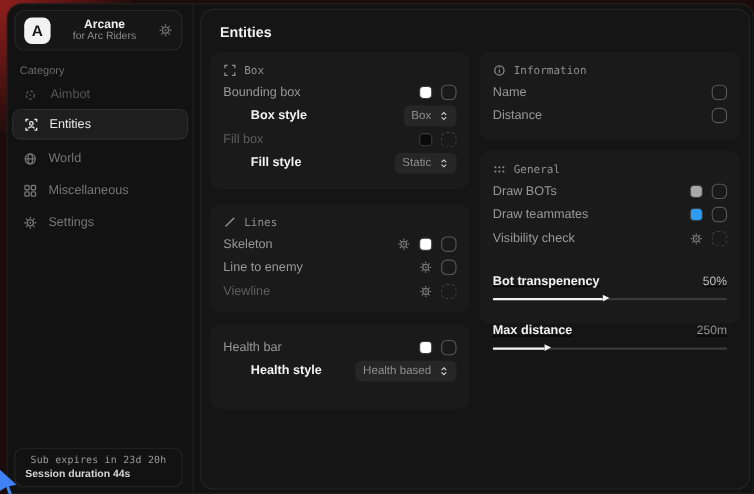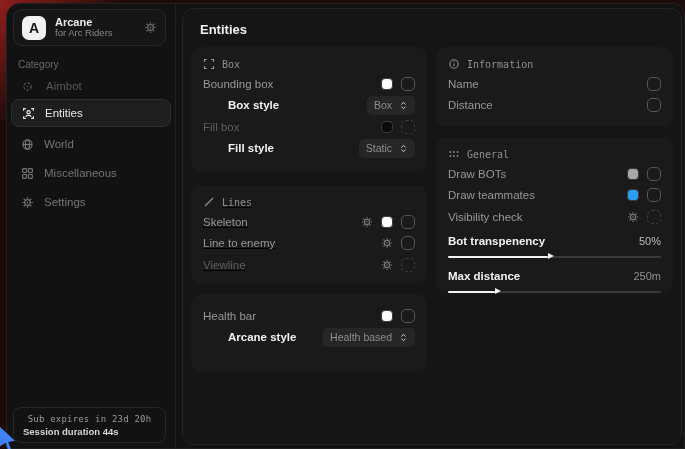--- a/index.html
+++ b/index.html
@@ -36,21 +36,21 @@
   .logo-card {
     position:absolute; left:6px; top:5px; width:153px; height:37px;
     background:#161616; border:1px solid #282828; border-radius:9px;
     display:flex; align-items:center; padding:0 8px; gap:9px;
   }
   .avatar {
     width:24px; height:24px; border-radius:7px; background:#f2f2f2;
     color:#141414; font-weight:bold; font-size:14px;
     display:flex; align-items:center; justify-content:center; flex:0 0 auto;
   }
-  .logo-text { flex:1; line-height:1.15; }
+  .logo-text { flex:1; line-height:1.15;text-align:center; }
   .logo-name { font-size:11px; font-weight:bold; color:#ececec; }
   .logo-tag  { font-size:9.5px; color:#8a8a8a; }
   .logo-gear { color:#6f6f6f; display:flex; }
   .category {
     position:absolute; left:11px; top:55px;
     font-size:10px; color:#696969;
   }
   .side-item {
     position:absolute; left:4px; width:160px; height:28px;
     display:flex; align-items:center; gap:10px; padding:0 10px;
@@ -78,21 +78,21 @@
   }
   .main-title {
     position:absolute; left:17px; top:13px;
     font-size:13px; font-weight:bold; color:#f1f1f1;
   }
   .panel {
     position:absolute; background:#1a1a1a; border-radius:10px;
     padding:11px 12px 10px 12px;
   }
   .panel-box           { left:8px;   top:38px;  width:236px; height:125px; }
-  .panel-lines         { left:8px;   top:176px; width:236px; height:99px;text-decoration:underline;  }
+  .panel-lines         { left:8px;   top:176px; width:236px; height:99px;  }
   .panel-survivability { left:8px;   top:285px; width:236px; height:78px;  }
   .panel-information   { left:253px; top:38px;  width:237px; height:80px;  }
   .panel-general       { left:253px; top:128px; width:237px; height:157px; }
   .panel-head {
     display:flex; align-items:center; gap:7px;
     font-family:"DejaVu Sans Mono", monospace;
     font-size:10px; color:#8f8f8f; margin-bottom:3px;
   }
   .panel-head .ph-icon { display:flex; color:#8f8f8f; }
   .row {
@@ -111,21 +111,21 @@
     width:12px; height:12px; border-radius:4px; border:1px solid #3a3a3a; cursor:pointer;
   }
   .gear { color:#7a7a7a; display:flex; cursor:pointer; }
   .dropdown {
     background:#262626; border-radius:5px; height:19px;
     display:flex; align-items:center; gap:7px; padding:0 7px;
     font-size:10.5px; color:#8f8f8f; cursor:pointer;
   }
   .dropdown .dd-icon { color:#d6d6d6; display:flex; }
   
-  .slider-group { margin-top:4px; }
+  .slider-group { margin-top:19px;text-decoration:underline; }
   .slider-head { display:flex; align-items:center; justify-content:space-between; height:19px; }
   .slider-label { font-size:11.5px; font-weight:bold; color:#f2f2f2; }
   .slider-value { font-size:11px; color:#bdbdbd; }
   .slider-value.dim { color:#8f8f8f; }
   .track {
     position:relative; height:2px; background:#3a3a3a; border-radius:2px;
     margin-top:5px; margin-bottom:9px; cursor:pointer;
   }
   .fill {
     position:absolute; left:0; top:0; height:2px; background:#f2f2f2; border-radius:2px;
@@ -376,21 +376,21 @@
 
     <div class="panel panel-survivability">
       <div class="row">
         <span class="row-label">Health bar</span>
         <span class="controls">
           <span class="swatch" style="background: rgb(255, 255, 255);"></span>
           <span class="checkbox"></span>
         </span>
       </div>
       <div class="row bright">
-        <span class="row-label">Arcane style</span>
+        <span class="row-label">Health style</span>
         <span class="dropdown">
           <span>Health based</span>
           <span class="dd-icon">
               <svg width="9" height="9" viewBox="0 0 12 12">
                 <use href="#i-updown"></use>
               </svg>
             </span>
         </span>
       </div>
     </div>

